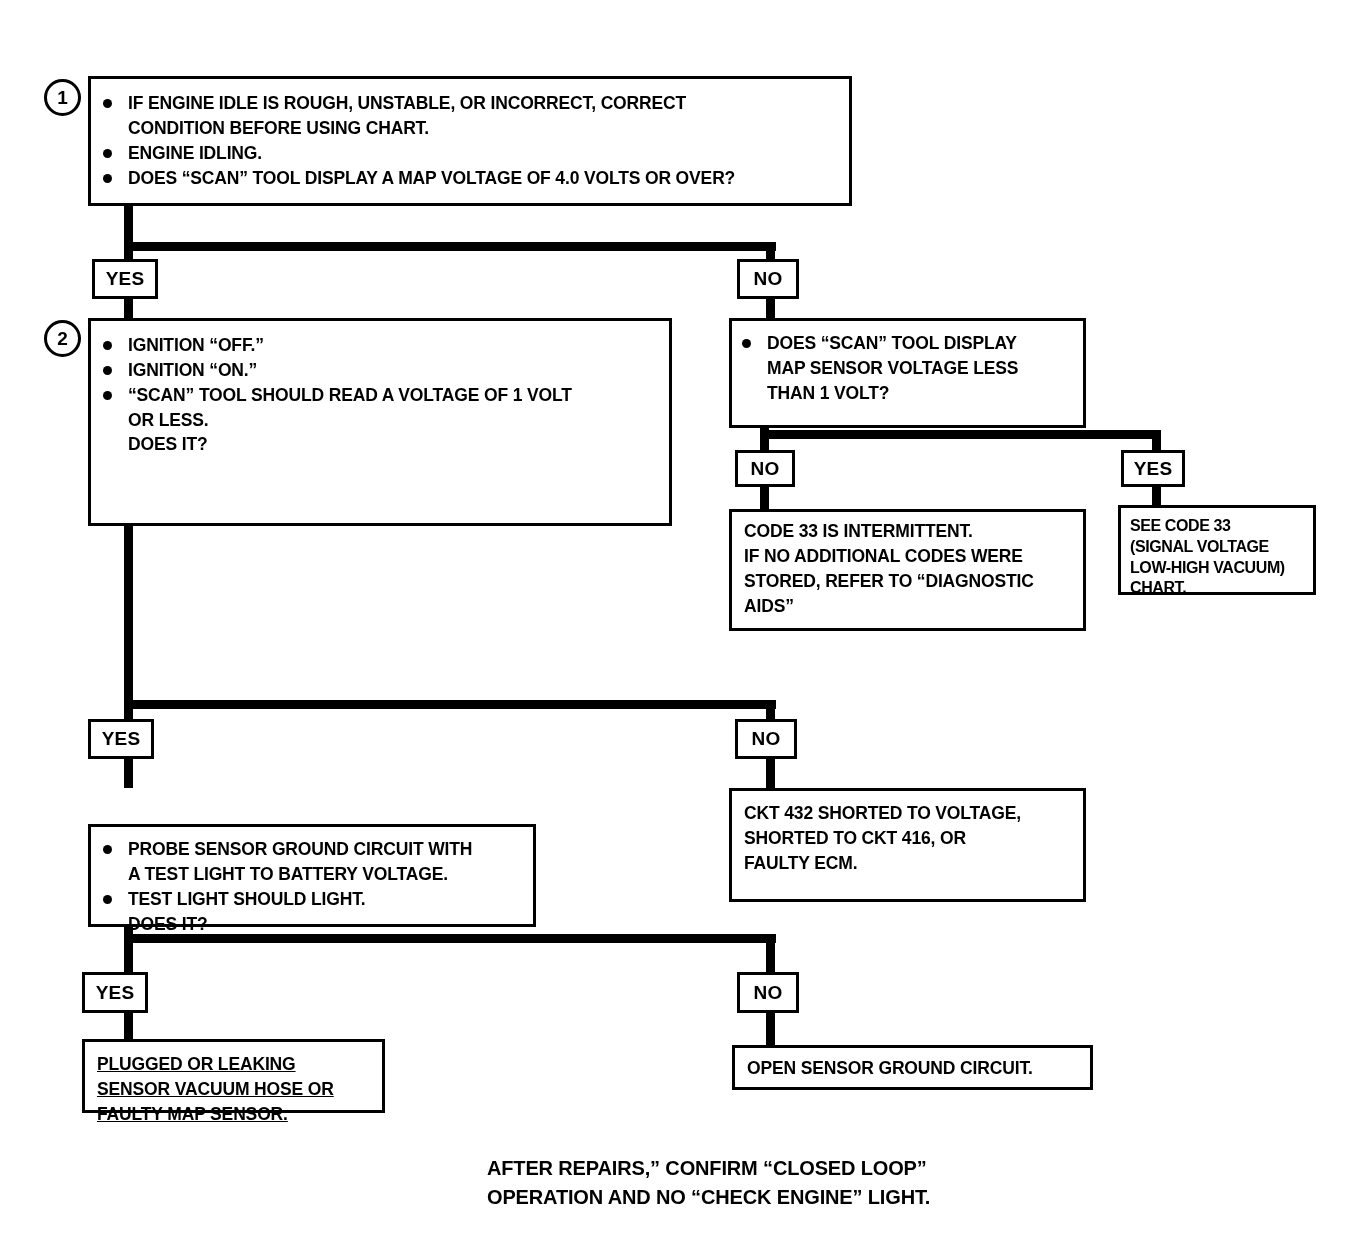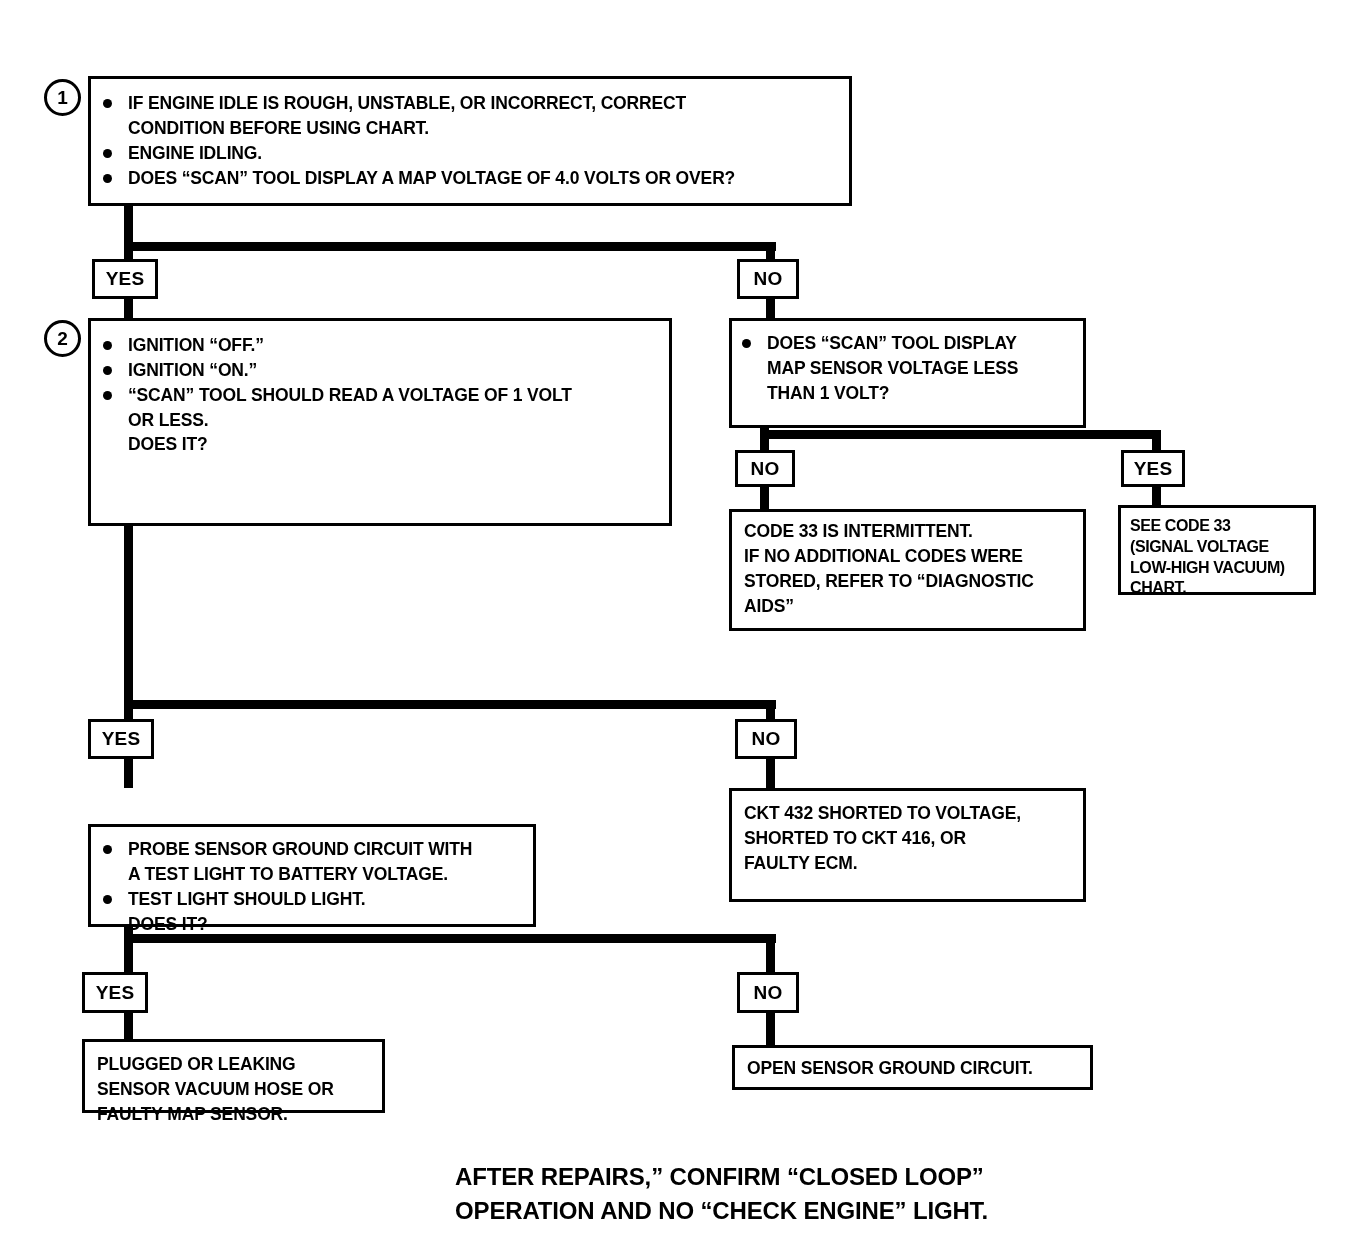--- a/index.html
+++ b/index.html
@@ -105,26 +105,27 @@
     font-size: 19px;
     color: #000000;
     z-index: 6;
   }
 
   
   .footer-note {
     position: absolute;
     font-family: "Liberation Sans", sans-serif;
     font-weight: bold;
-    font-size: 24px;
+    font-size: 20px;
     line-height: 1.42;
     letter-spacing: -0.15px;
     color: #000000;
     white-space: pre-line;
     text-align: left;
+    margin-left: 32px;
   }
 </style>
 </head>
 <body>
 
 <div id="chart-root">
 
   <div class="line" style="left:124px; top:205px; width:9px; height:45px;"></div>
 
   <div class="line" style="left:124px; top:242px; width:652px; height:9px;"></div>
@@ -282,21 +283,21 @@
 FAULTY ECM.</span>
   </div>
 
   <div class="yn" style="left:82px; top:972px; width:66px; height:41px;">
     <span>YES</span>
   </div>
   <div class="yn" style="left:737px; top:972px; width:62px; height:41px;">
     <span>NO</span>
   </div>
 
-  <div class="box" style="left:82px; top:1039px; width:303px; height:74px; padding:10px 8px 15px 12px;">
+  <div class="box" style="left:82px; top:1039px; width:303px; height:74px; padding:10px 8px 15px 12px;text-decoration:underline;">
     <span class="box-text">PLUGGED OR LEAKING
 SENSOR  VACUUM HOSE OR
 FAULTY MAP SENSOR.</span>
   </div>
 
   <div class="box" style="left:732px; top:1045px; width:361px; height:45px; padding:8px 8px 6px 12px;">
     <span class="box-text">OPEN SENSOR GROUND CIRCUIT.</span>
   </div>
 
   <div class="footer-note" style="left:455px; top:1126px; width:600px;">

